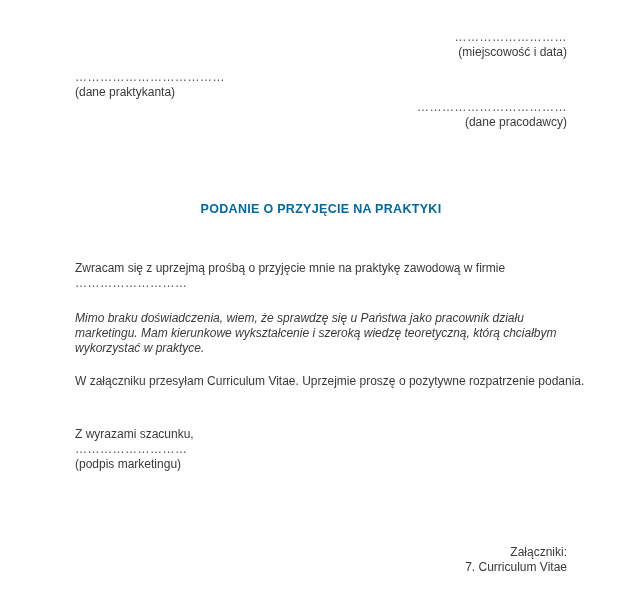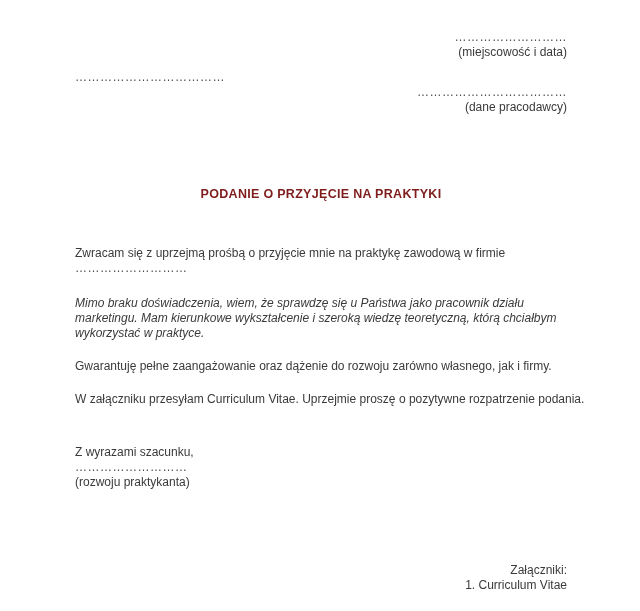--- a/index.html
+++ b/index.html
@@ -26,21 +26,21 @@
     color: #4a4a4a;
   }
   .header-block-intern   { margin-top: 10px; }
   .header-block-employer { margin-top: 0px; }
   .title {
     margin-top: 72px;
     text-align: center;
     font-size: 12.5px;
     font-weight: bold;
     letter-spacing: 0.3px;
-    color: #7f1d1d;
+    color: #0369a1;
   }
   .para { margin-top: 18px; }
   .para-intro { margin-top: 44px; }
   .para-experience { margin-top: 20px; font-style: italic; }
   .nowrap { white-space: nowrap; }
   .signature-block {
     margin-top: 38px;
   }
   .attachments-block {
     margin-top: 73px;
@@ -52,44 +52,44 @@
 
 <div class="page">
 
   <div class="align-right">
     <div class="dots">………………………</div>
     <div>(miejscowość i data)</div>
   </div>
 
   <div class="align-left header-block-intern">
     <div class="dots">………………………………</div>
+    <div>(dane praktykanta)</div>
   </div>
 
   <div class="align-right header-block-employer">
     <div class="dots">………………………………</div>
     <div>(dane pracodawcy)</div>
   </div>
 
   <div class="title">PODANIE O PRZYJĘCIE NA PRAKTYKI</div>
 
   <div class="para para-intro">
     <div>Zwracam się z uprzejmą prośbą o przyjęcie mnie na praktykę zawodową w firmie</div>
     <div class="dots">………………………</div>
   </div>
 
   <div class="para para-experience">Mimo braku doświadczenia, wiem, że sprawdzę się u Państwa jako pracownik działu marketingu. Mam kierunkowe wykształcenie i szeroką wiedzę teoretyczną, którą chciałbym wykorzystać w praktyce.</div>
 
-  <div class="para nowrap">Gwarantuję pełne zaangażowanie oraz dążenie do rozwoju zarówno własnego, jak i firmy.</div>
 
   <div class="para nowrap">W załączniku przesyłam Curriculum Vitae. Uprzejmie proszę o pozytywne rozpatrzenie podania.</div>
 
   <div class="signature-block">
     <div>Z wyrazami szacunku,</div>
     <div class="dots">………………………</div>
-    <div>(rozwoju praktykanta)</div>
+    <div>(podpis marketingu)</div>
   </div>
 
   <div class="attachments-block">
     <div>Załączniki:</div>
-    <div>1. Curriculum Vitae</div>
+    <div>7. Curriculum Vitae</div>
   </div>
 
 </div>
 
 </body></html>

